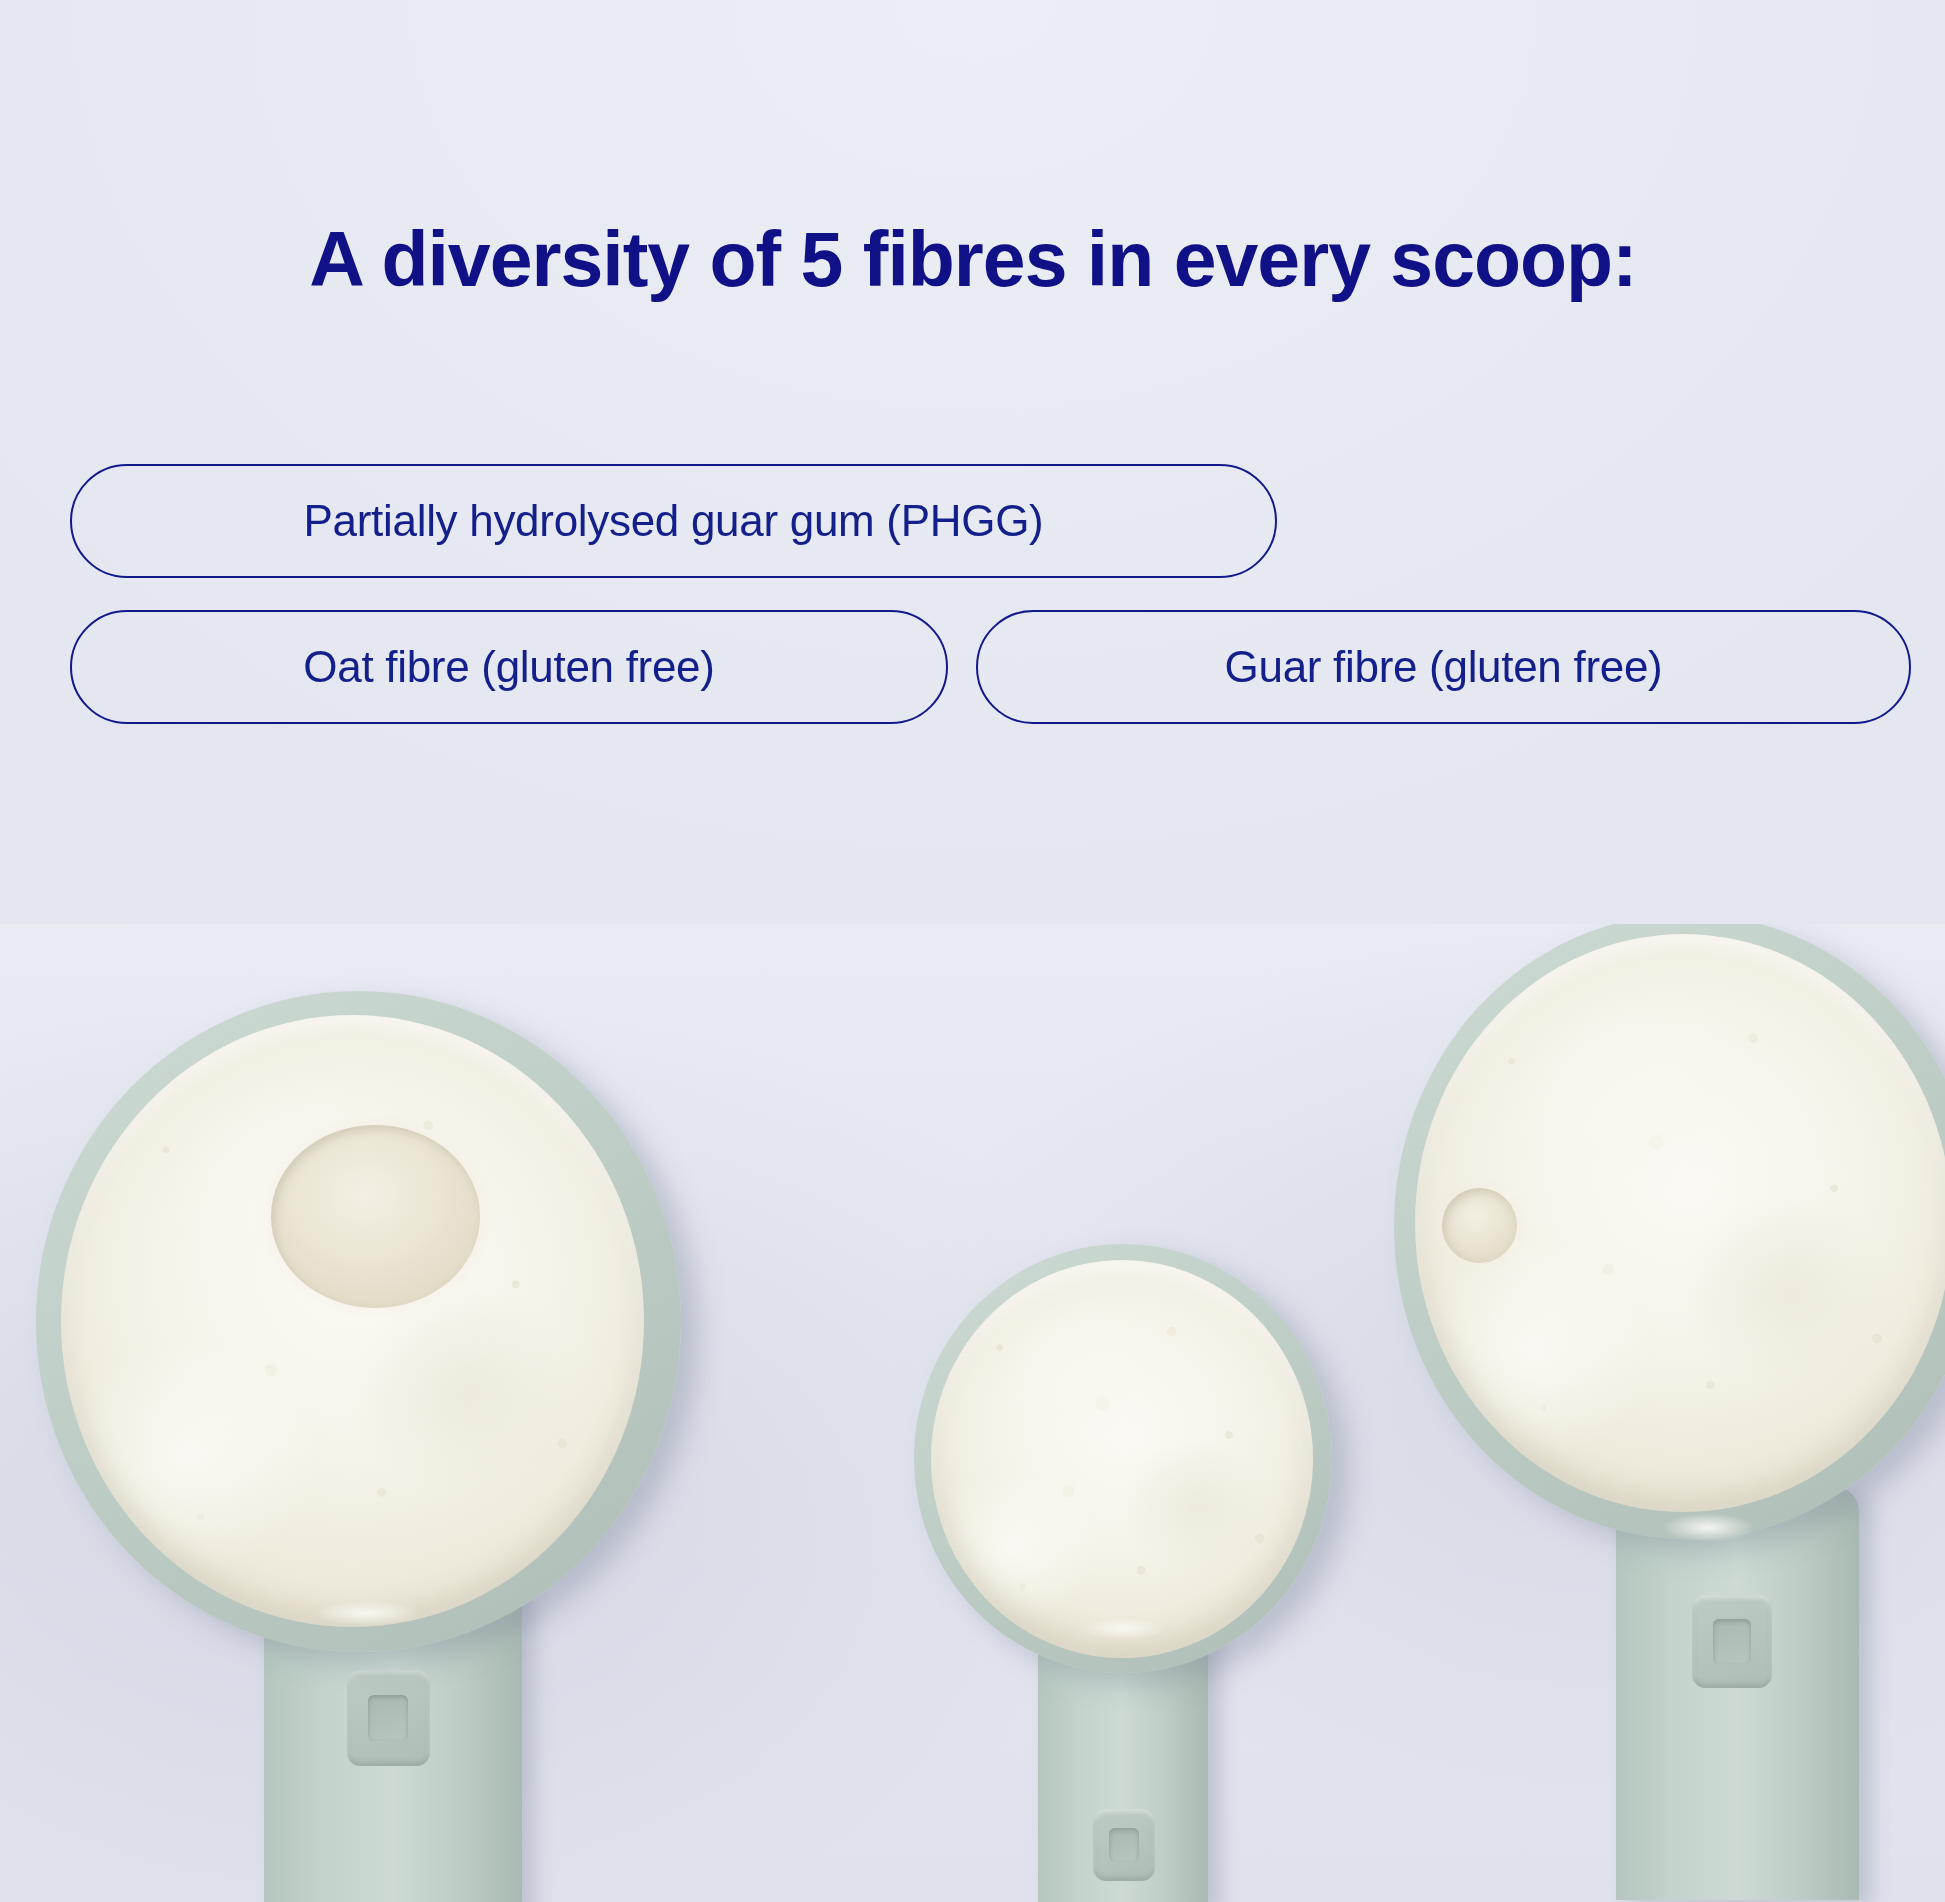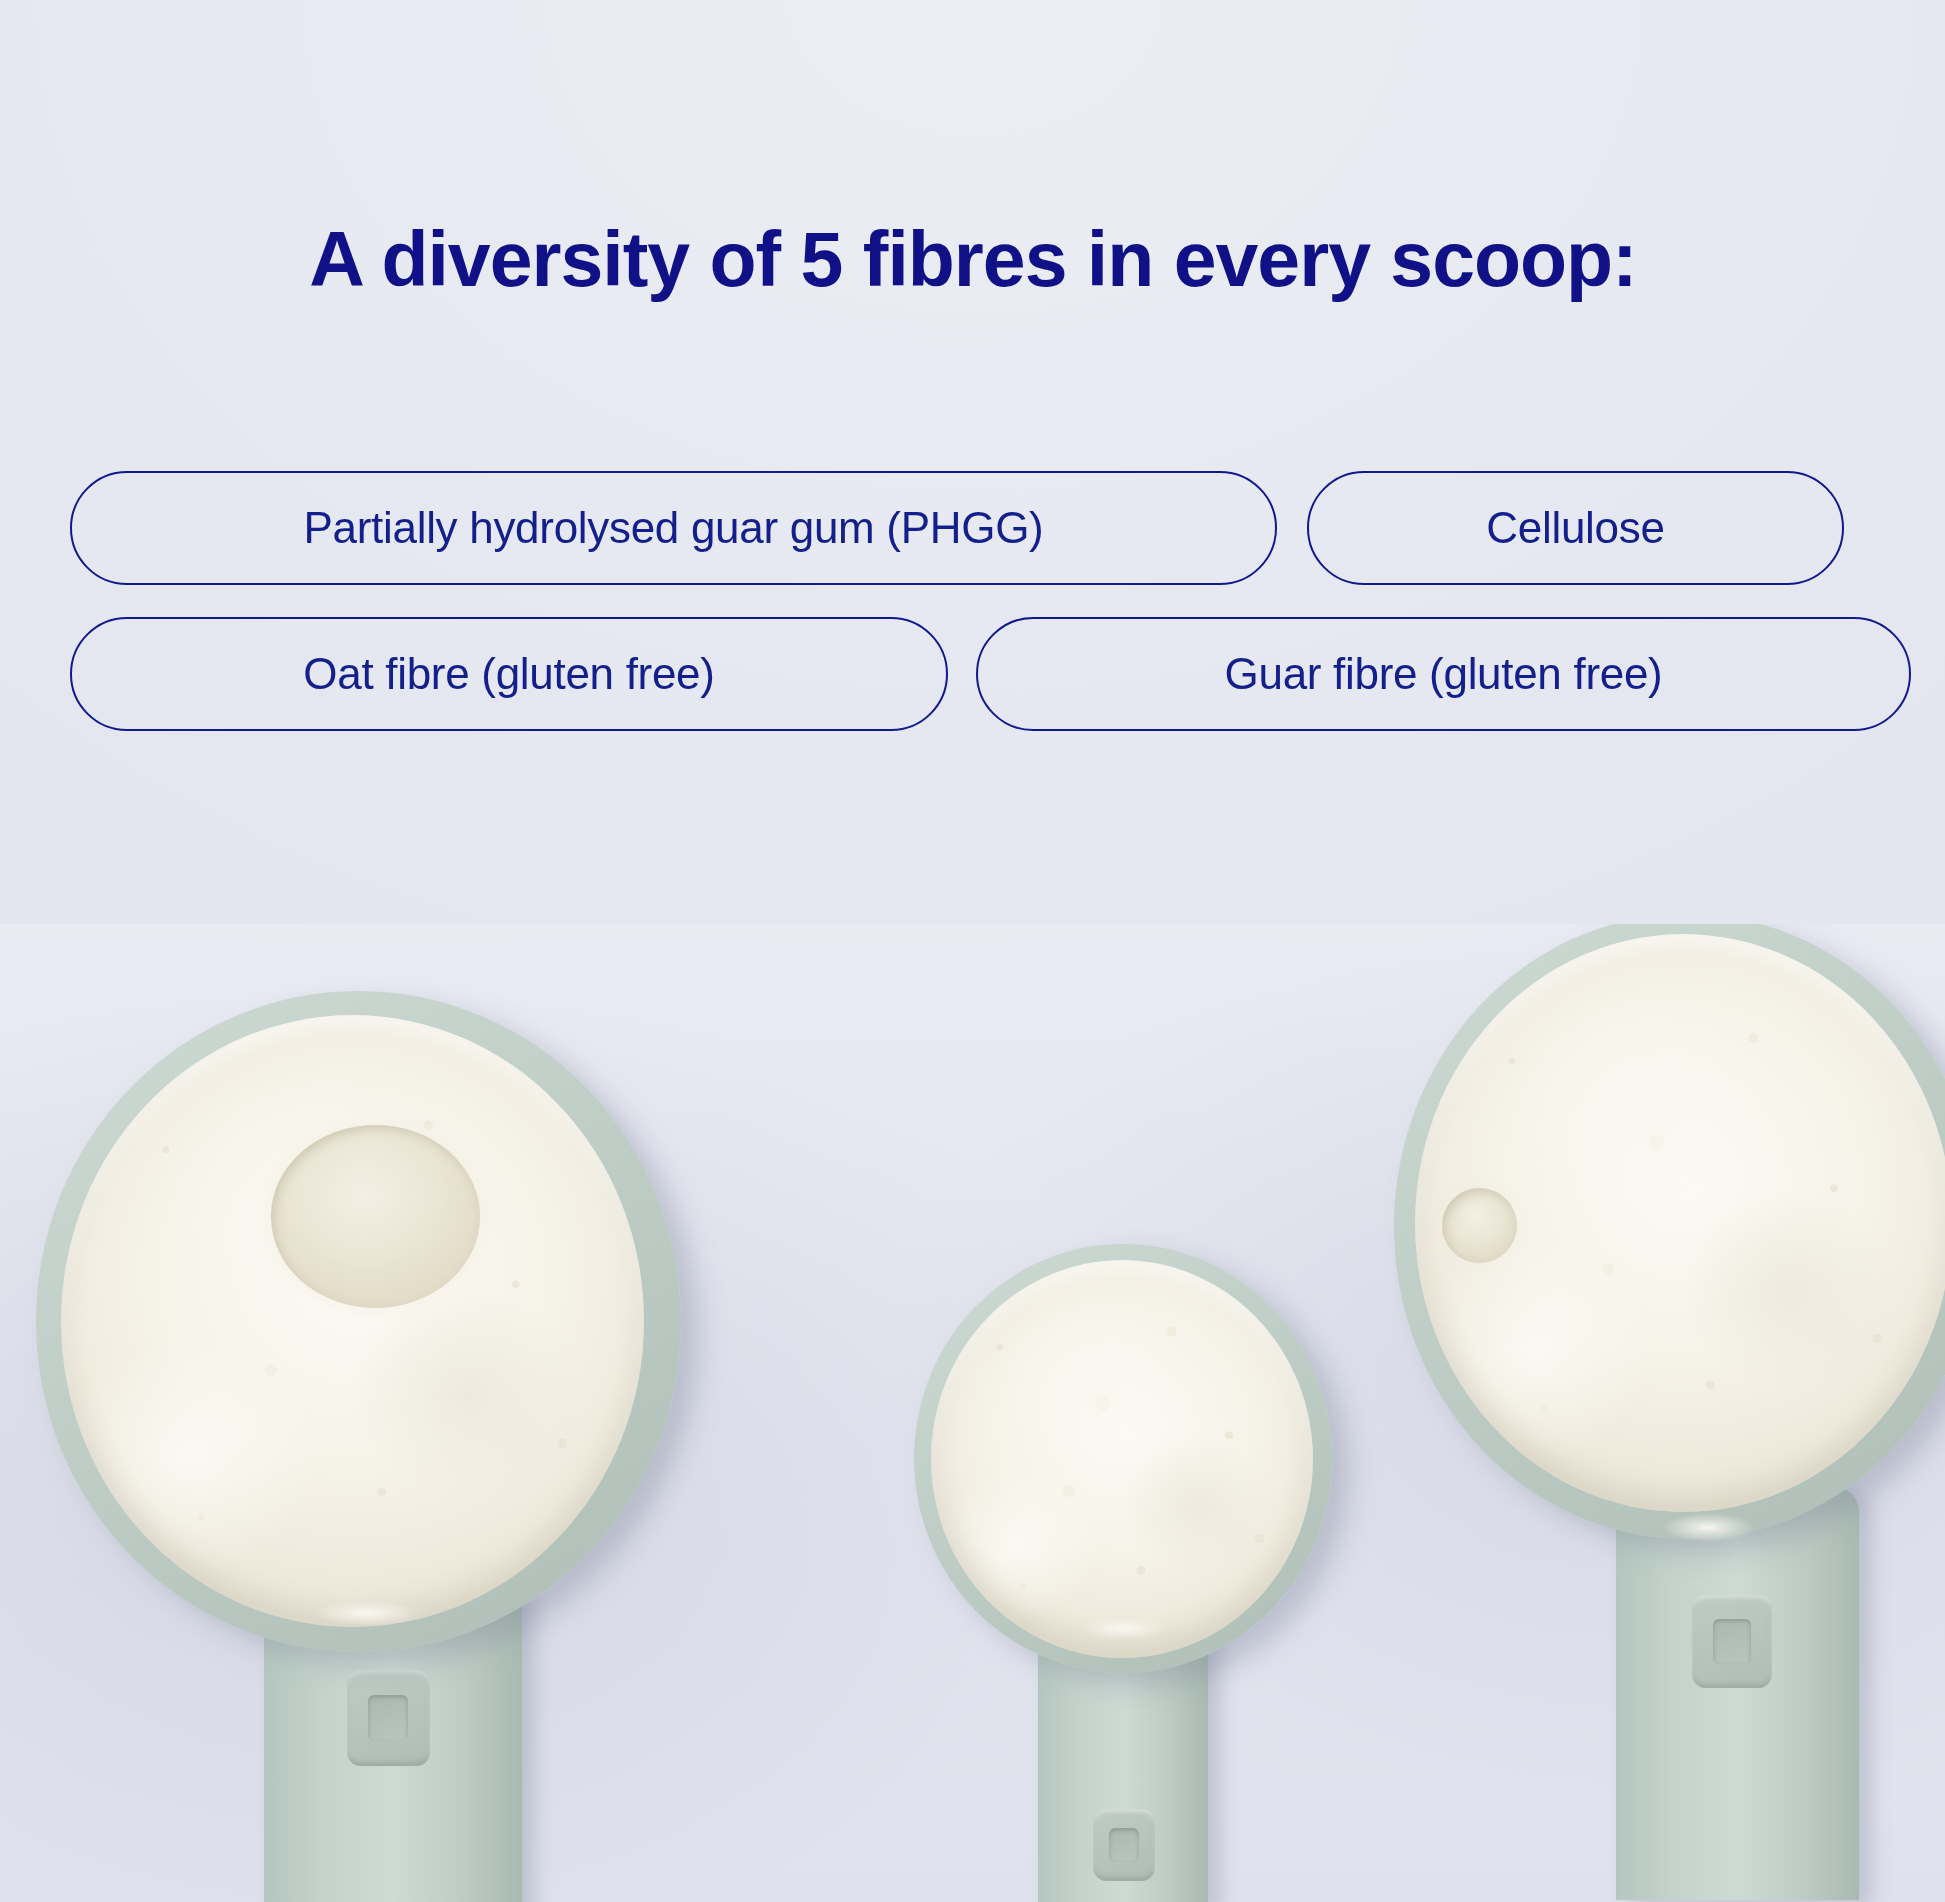--- a/index.html
+++ b/index.html
@@ -38,21 +38,20 @@
   
   .pill-area{
     position:absolute;
     left:70px;
     top:464px;
     width:1843px;
   }
   .pill-row{
     display:flex;
     margin-bottom:32px;
-    margin-top:7px;
   }
   .pill{
     border:2.6px solid #111a8c;
     border-radius:516px;
     color:#131f8a;
     font-size:44px;
     line-height:1;
     height:114px;
     display:flex;
     align-items:center;
@@ -159,23 +158,20 @@
 <div id="poster">
 
   <div class="headline">A diversity of 5 fibres in every scoop:</div>
 
   <div class="pill-area">
 
     <div class="pill-row r1">
       <div class="pill">
         <span>Partially hydrolysed guar gum (PHGG)</span>
       </div>
-      <div class="pill">
-        <span>Cellulose</span>
-      </div>
     </div>
 
     <div class="pill-row r2">
       <div class="pill">
         <span>Oat fibre (gluten free)</span>
       </div>
       <div class="pill">
         <span>Guar fibre (gluten free)</span>
       </div>
     </div>

